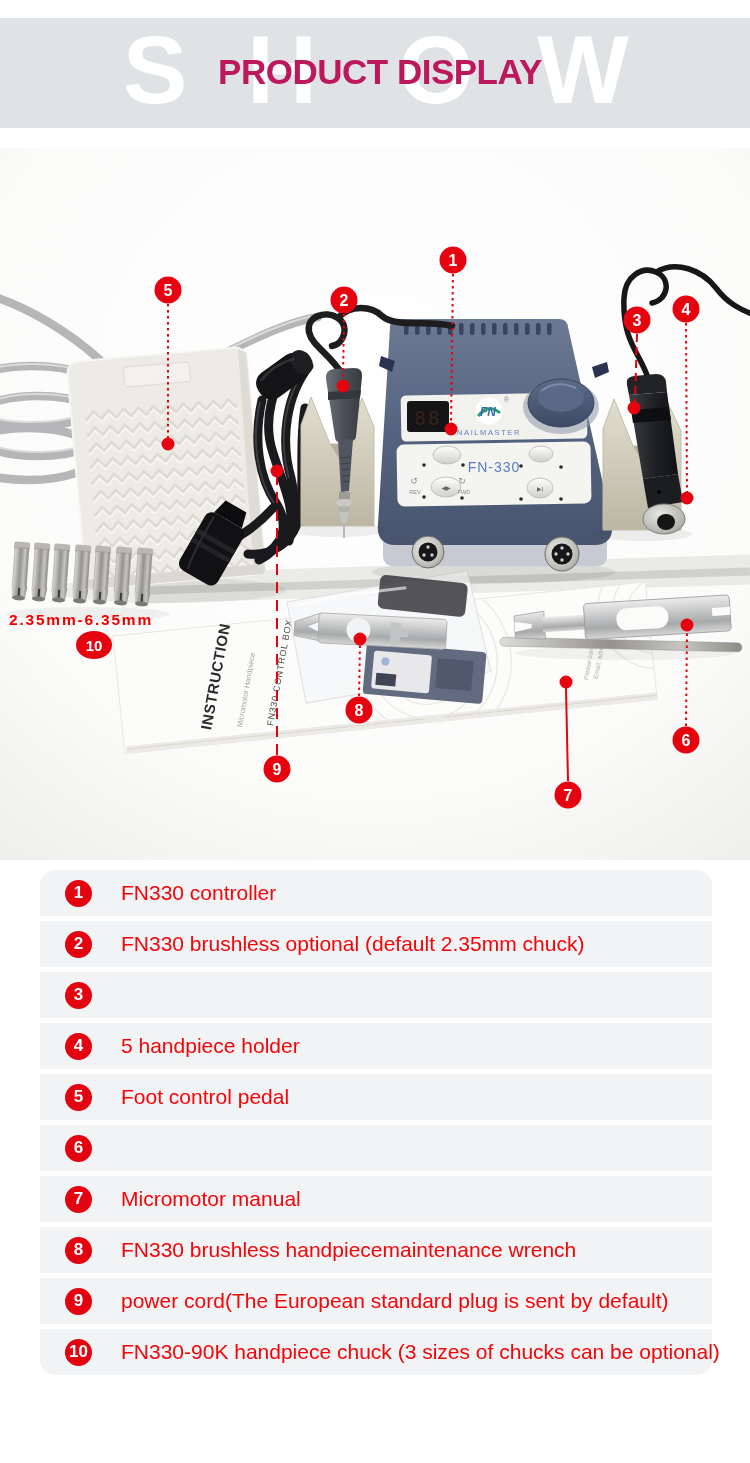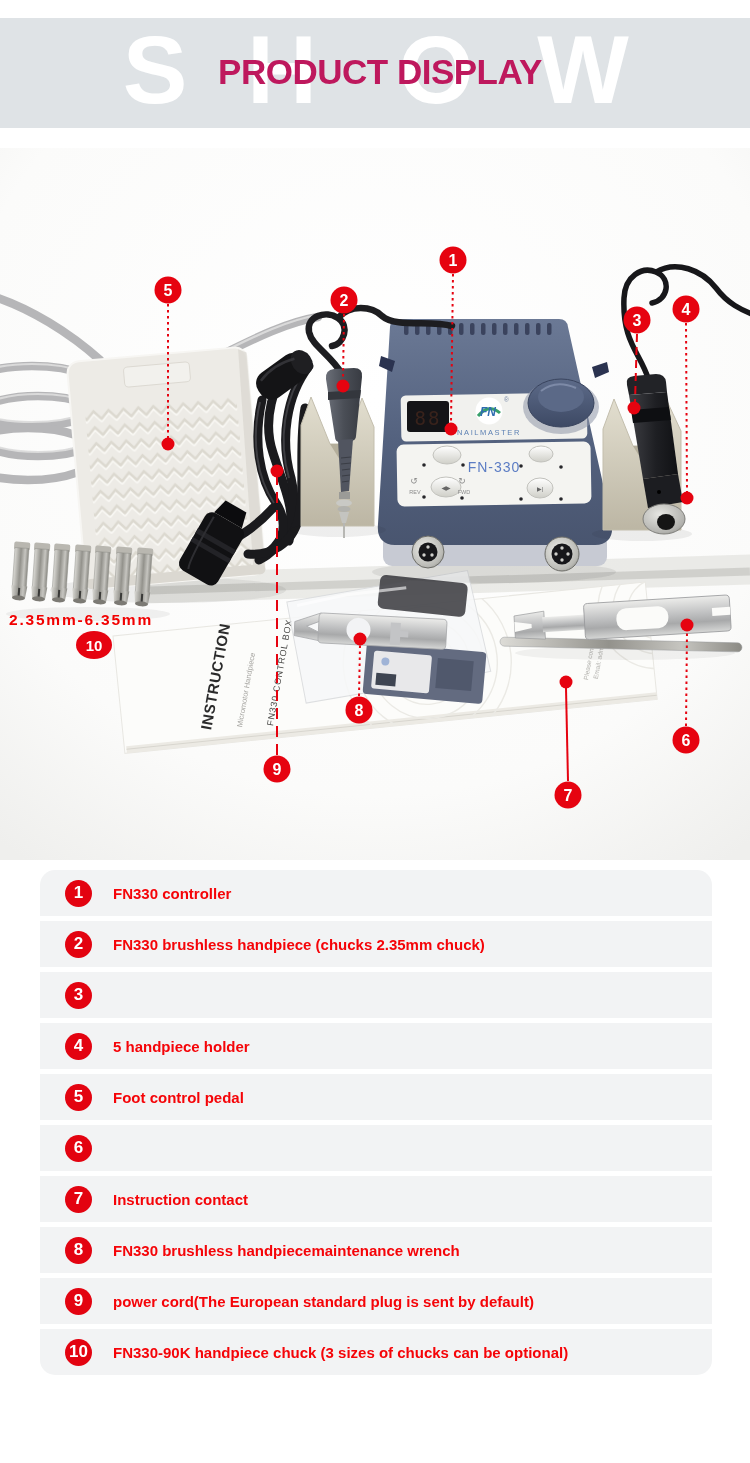--- a/index.html
+++ b/index.html
@@ -34,21 +34,21 @@
   }
   .part-row:first-child{border-radius:15px 15px 0 0;}
   .part-row:last-child{border-radius:0 0 15px 15px;margin-bottom:0;}
   .part-badge{
     min-width:27px;height:27px;border-radius:14px;background:#e30310;
     color:#ffffff;font-weight:700;font-size:17px;
     display:flex;align-items:center;justify-content:center;
     padding:0 4px;box-sizing:border-box;flex:0 0 auto;
   }
   .part-label{
-    margin-left:21px;font-size:15px;color:#f50408;white-space:nowrap;font-weight:bold;
+    margin-left:29px;font-size:21px;color:#f50408;white-space:nowrap;
   }
 </style>
 </head>
 <body>
 
 <div class="canvas">
 
   <div class="header-band">
     <span class="wm-letter wm-s">S</span>
     <span class="wm-letter wm-h">H</span>
@@ -463,39 +463,39 @@
   </svg>
   </div>
 
   <div class="parts-list">
     <div class="part-row">
       <span class="part-badge">1</span>
       <span class="part-label">FN330 controller</span>
     </div>
     <div class="part-row">
       <span class="part-badge">2</span>
-      <span class="part-label">FN330 brushless handpiece  (chucks 2.35mm chuck)</span>
+      <span class="part-label">FN330 brushless optional  (default 2.35mm chuck)</span>
     </div>
     <div class="part-row">
       <span class="part-badge">3</span>
     </div>
     <div class="part-row">
       <span class="part-badge">4</span>
       <span class="part-label">5 handpiece holder</span>
     </div>
     <div class="part-row">
       <span class="part-badge">5</span>
       <span class="part-label">Foot control pedal</span>
     </div>
     <div class="part-row">
       <span class="part-badge">6</span>
     </div>
     <div class="part-row">
       <span class="part-badge">7</span>
-      <span class="part-label">Instruction contact</span>
+      <span class="part-label">Micromotor manual</span>
     </div>
     <div class="part-row">
       <span class="part-badge">8</span>
       <span class="part-label">FN330 brushless handpiecemaintenance wrench</span>
     </div>
     <div class="part-row">
       <span class="part-badge">9</span>
       <span class="part-label">power cord(The European standard plug is sent by default)</span>
     </div>
     <div class="part-row">

